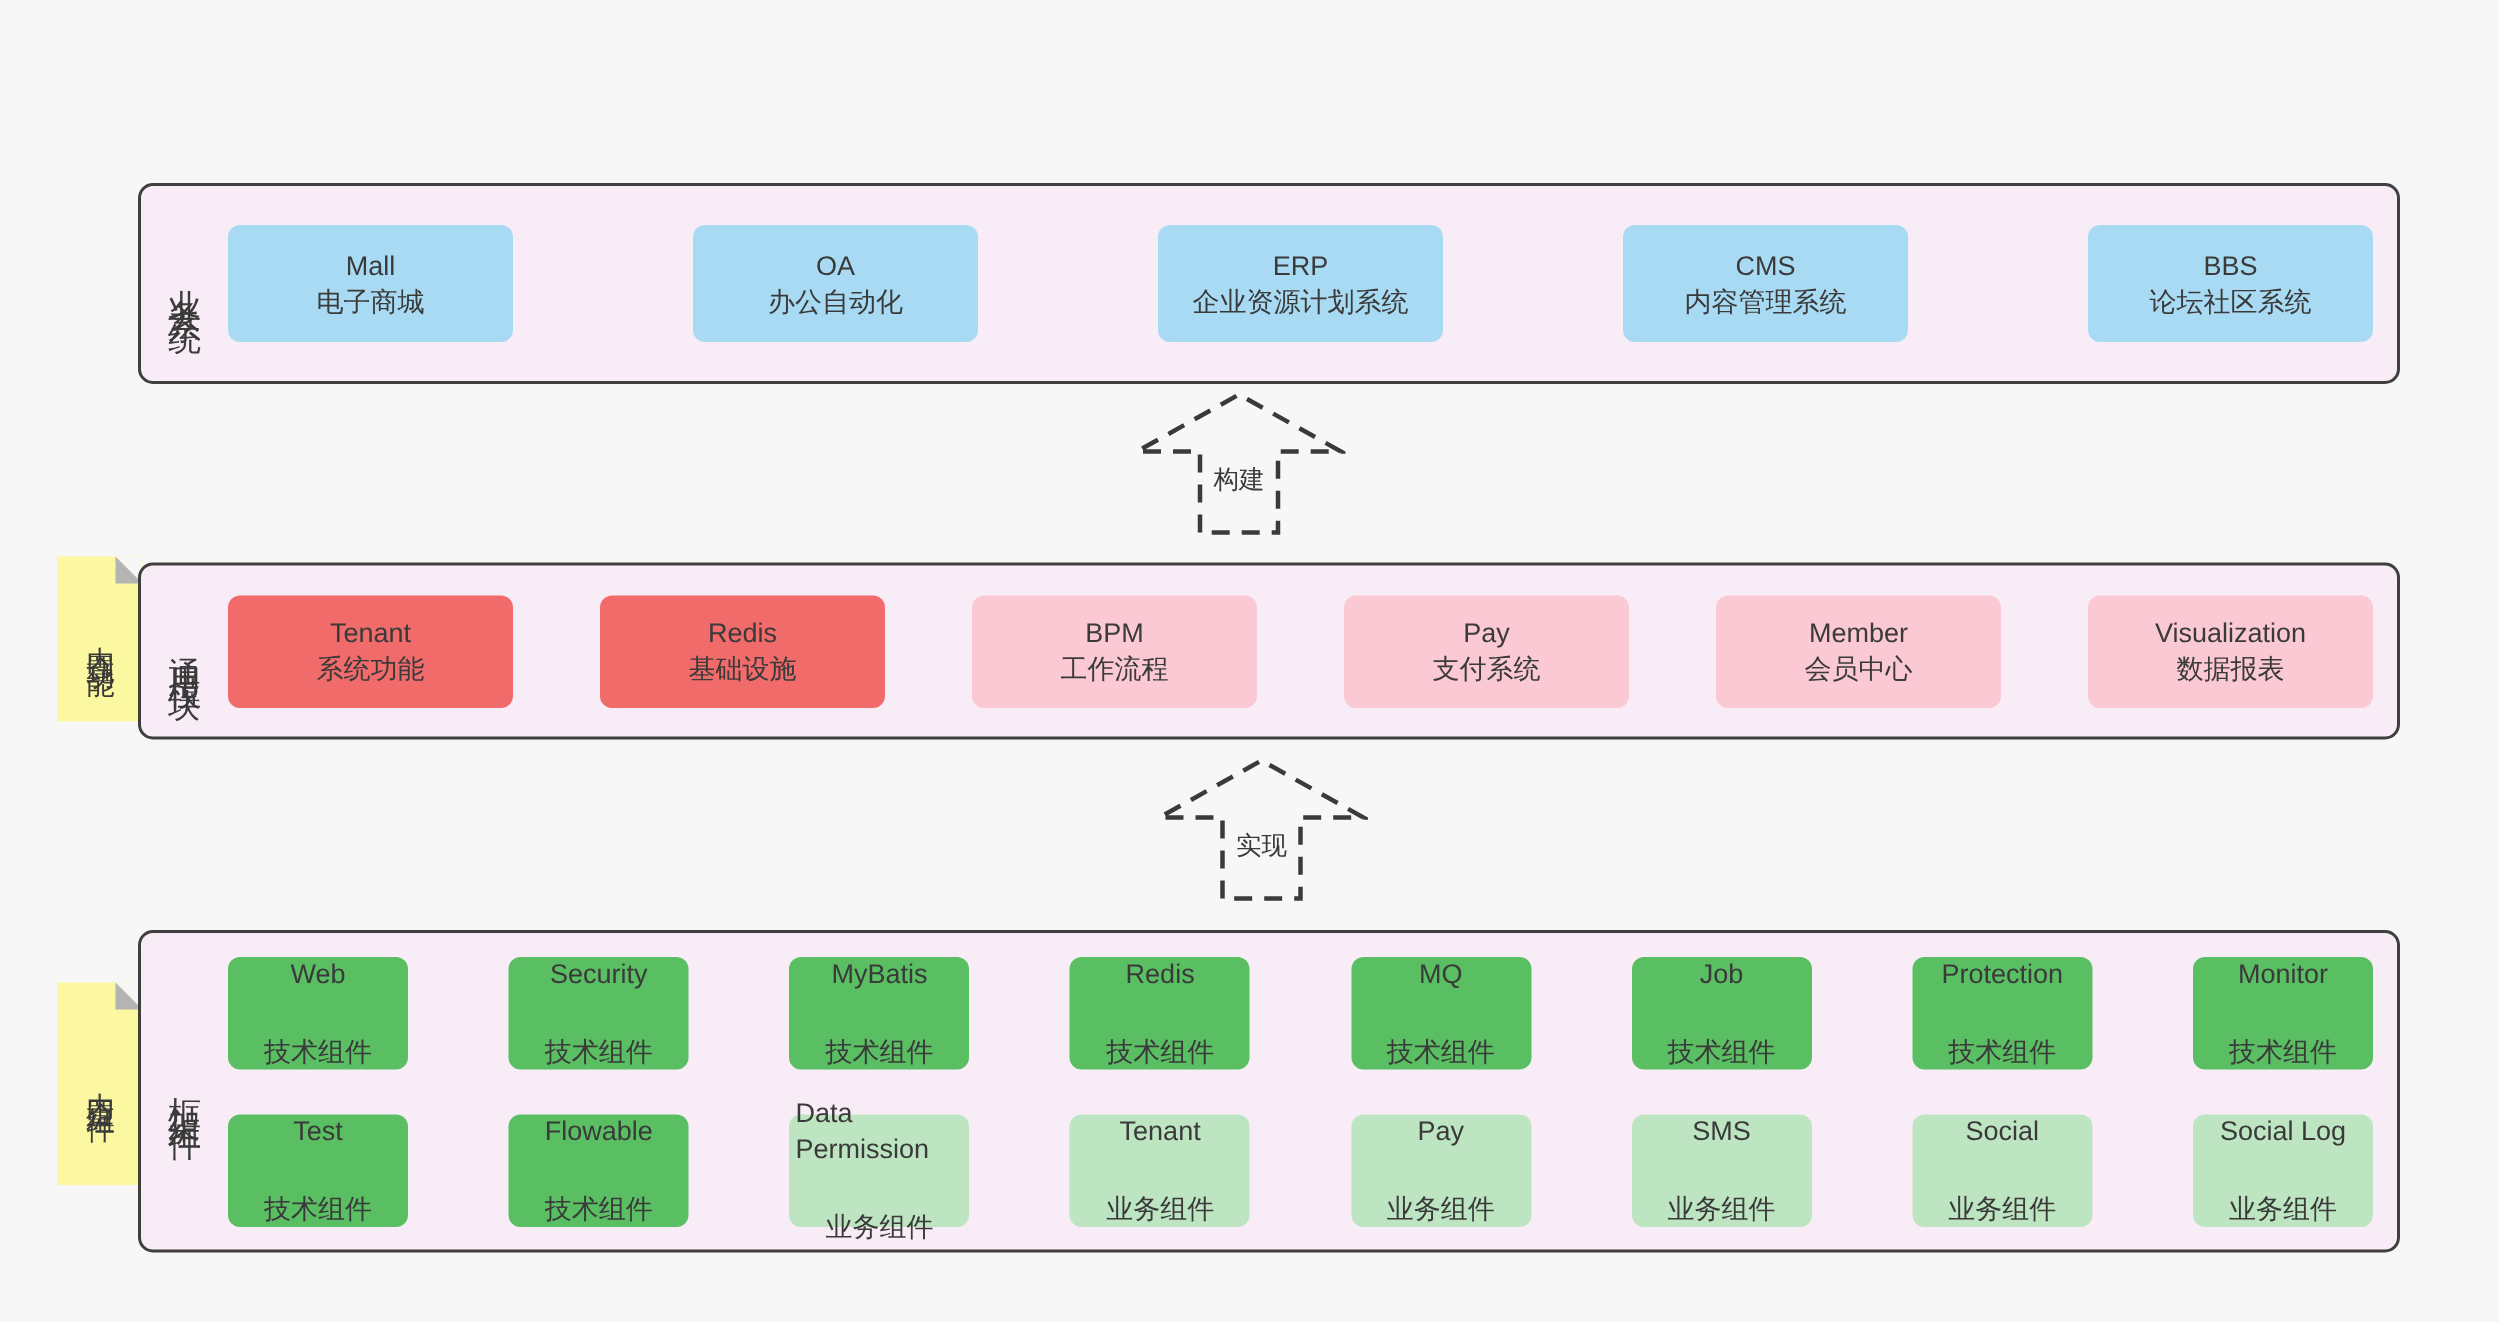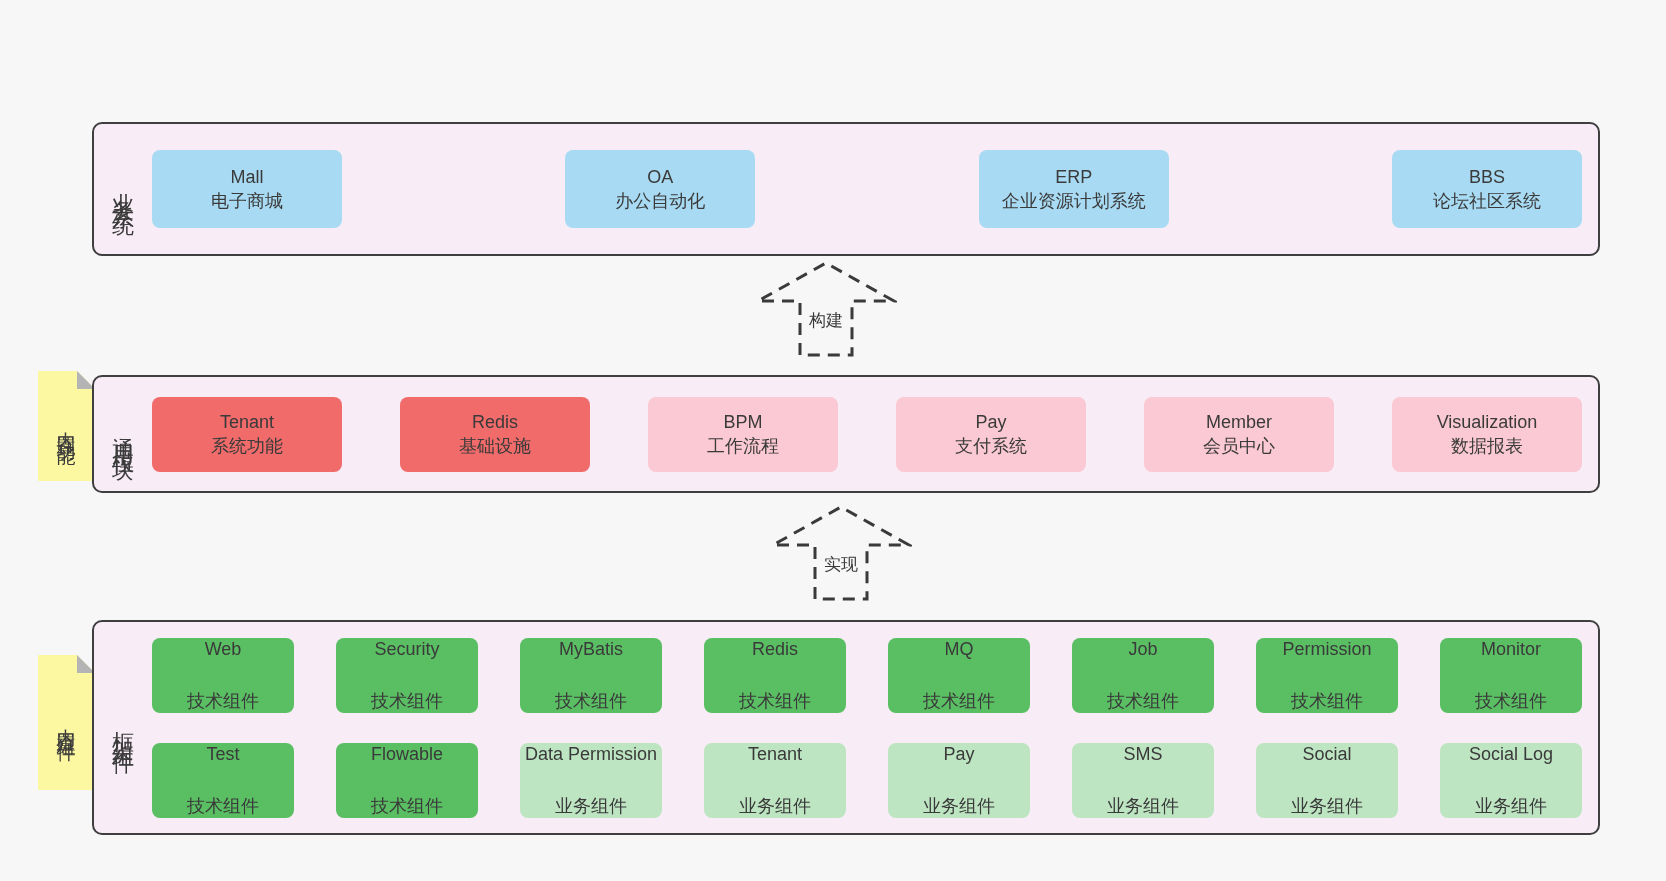--- a/index.html
+++ b/index.html
@@ -17,21 +17,21 @@
               letter-spacing:7px;color:var(--text);line-height:1;}
 
   .row-area{flex:1;display:flex;align-items:center;justify-content:space-between;padding-right:16px;}
   .rows{flex:1;display:flex;flex-direction:column;justify-content:center;gap:30px;padding-right:16px;}
   .row{display:flex;justify-content:space-between;}
 
   .box{border-radius:8px;display:flex;flex-direction:column;align-items:center;justify-content:center;
        text-align:left;color:var(--text);font-size:18px;line-height:1.35;box-sizing:border-box;padding:2px 4px;}
   .box-lg{width:190px;height:78px;}
   .box-md{width:190px;height:75px;}
-  .box-sm{width:142px;height:75px;gap:27px;}
+  .box-sm{width:120px;height:75px;gap:27px;}
   .c-blue{background:var(--blue);}
   .c-red{background:var(--red);}
   .c-pink{background:var(--pink);}
   .c-green{background:var(--green);}
   .c-green-light{background:var(--green-light);}
   .t,.s{display:block;}
 
   .arrow{position:absolute;width:142px;height:97px;z-index:1;color:var(--arrow-stroke);}
   .arrow svg{position:absolute;inset:0;}
   .arrow-build{left:755px;top:260px;}
@@ -73,20 +73,24 @@
       </div>
       <div class="box box-lg c-blue">
         <span class="t">OA</span>
         <span class="s">办公自动化</span>
       </div>
       <div class="box box-lg c-blue">
         <span class="t">ERP</span>
         <span class="s">企业资源计划系统</span>
       </div>
       <div class="box box-lg c-blue">
+        <span class="t">CMS</span>
+        <span class="s">内容管理系统</span>
+      </div>
+      <div class="box box-lg c-blue">
         <span class="t">BBS</span>
         <span class="s">论坛社区系统</span>
       </div>
     </div>
   </div>
 
   <div class="arrow arrow-build">
     <svg viewBox="0 0 142 97">
       <polygon points="45,95 45,41 3,41 71,3 139,41 97,41 97,95" fill="none" stroke="currentColor" stroke-width="3" stroke-dasharray="12 8"></polygon>
     </svg>
@@ -156,21 +160,21 @@
         </div>
         <div class="box box-sm c-green">
           <span class="t">MQ</span>
           <span class="s">技术组件</span>
         </div>
         <div class="box box-sm c-green">
           <span class="t">Job</span>
           <span class="s">技术组件</span>
         </div>
         <div class="box box-sm c-green">
-          <span class="t">Permission</span>
+          <span class="t">Protection</span>
           <span class="s">技术组件</span>
         </div>
         <div class="box box-sm c-green">
           <span class="t">Monitor</span>
           <span class="s">技术组件</span>
         </div>
       </div>
       <div class="row">
         <div class="box box-sm c-green">
           <span class="t">Test</span>

